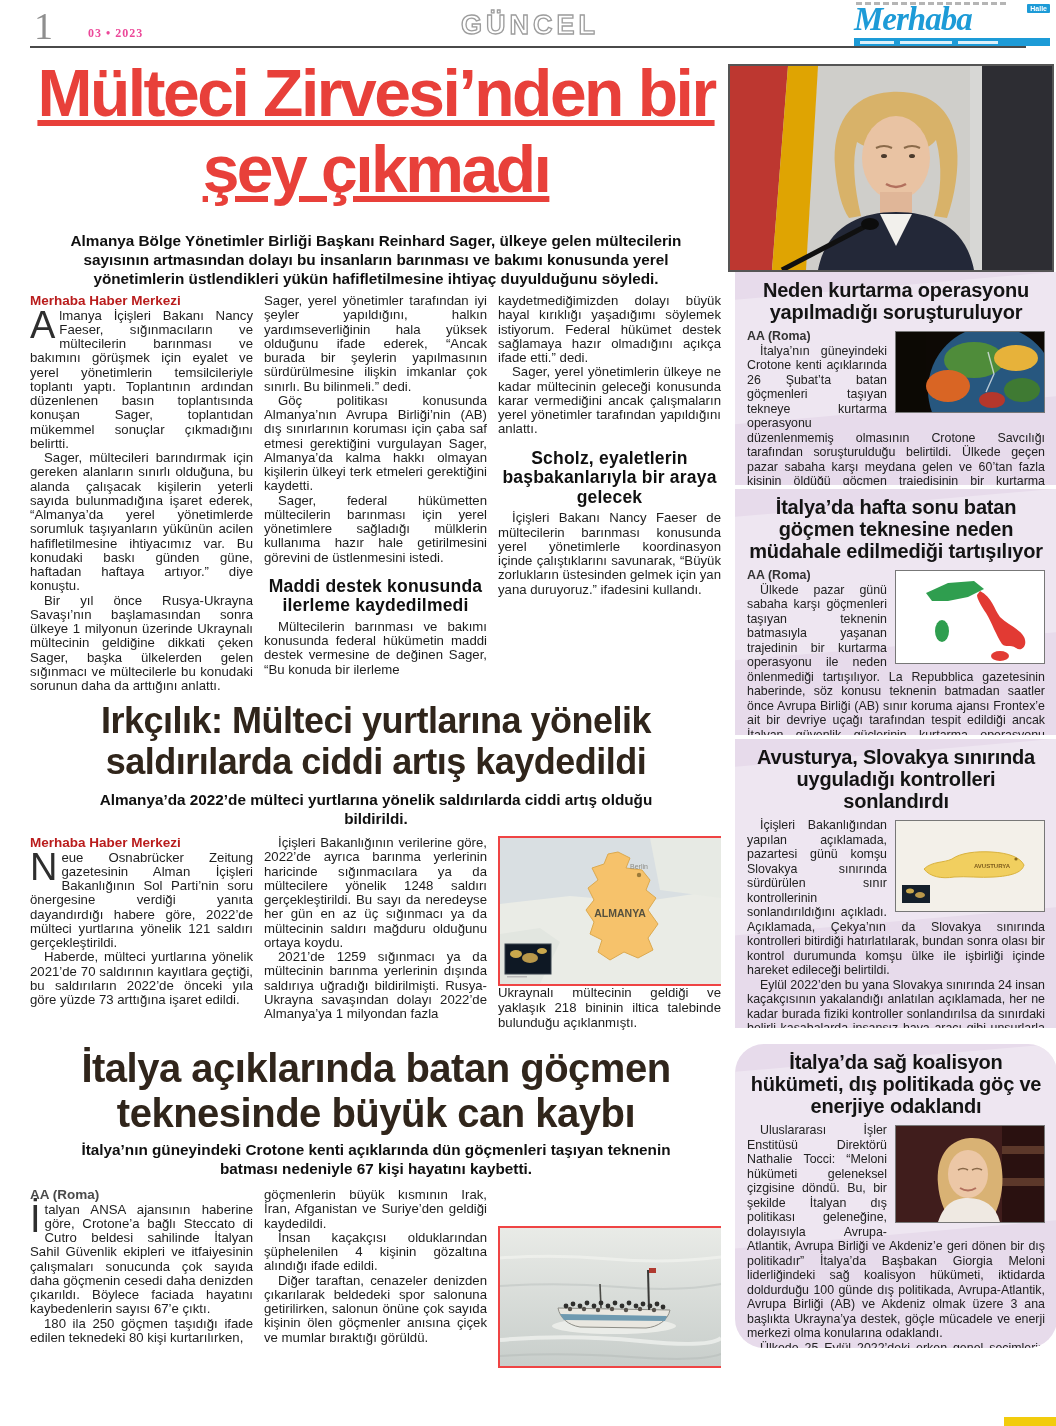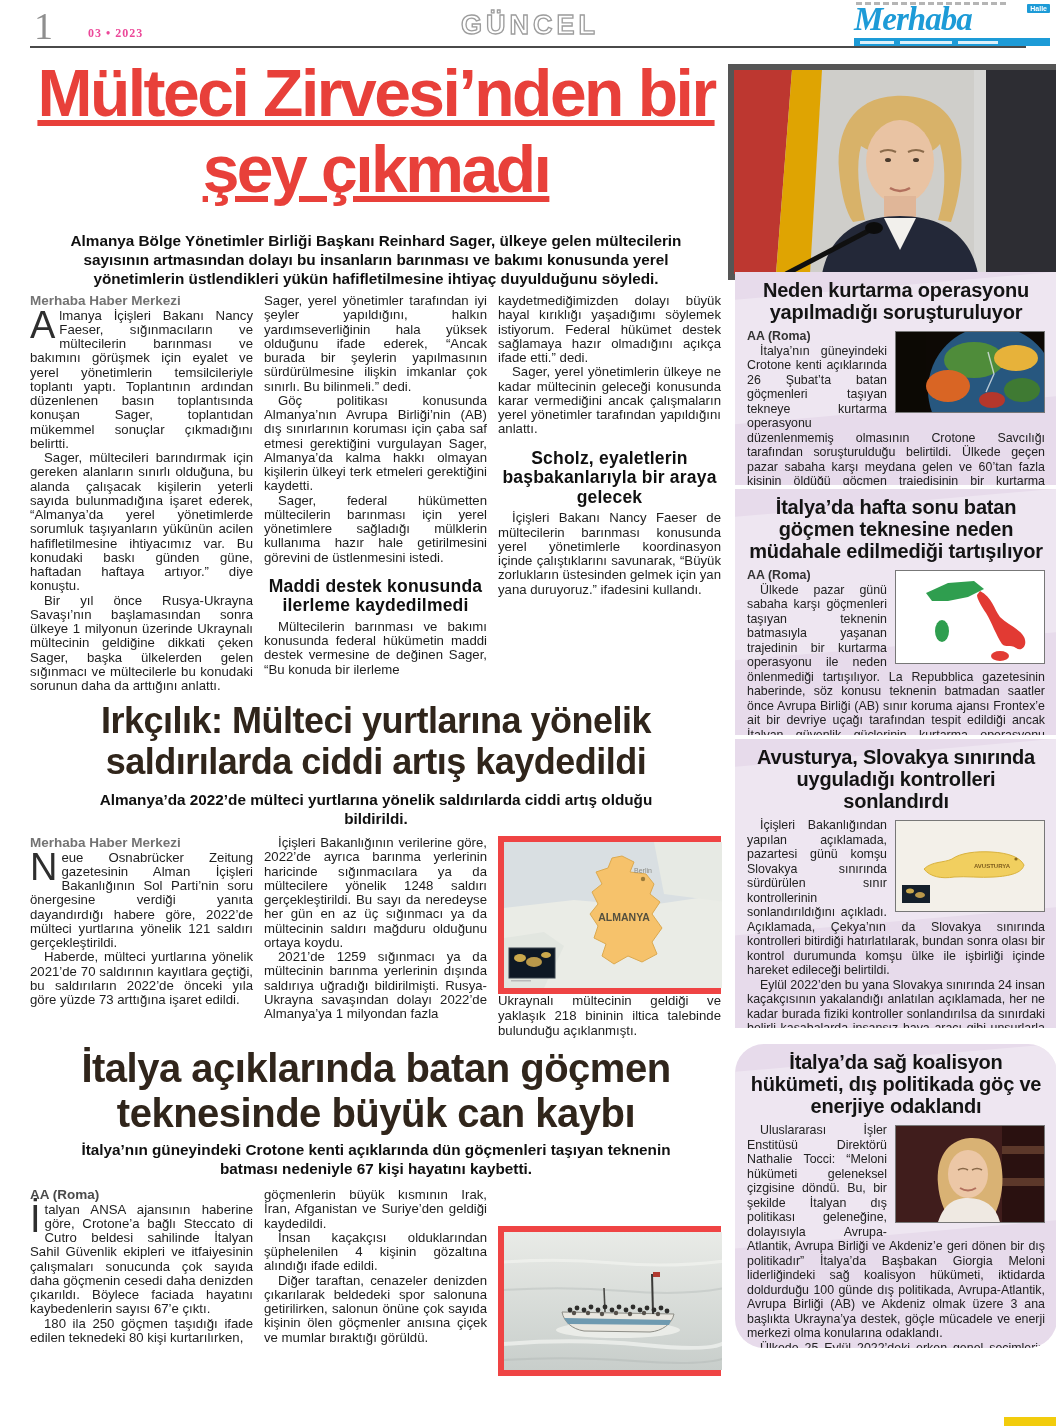--- a/index.html
+++ b/index.html
@@ -24,25 +24,25 @@
 
   
   .hl-red{color:#e8403a;text-decoration:underline;}
   .hl-dark{color:#30251b;}
   .headline{font-weight:800;text-align:center;}
   .deck{font-weight:700;text-align:center;color:#101010;}
   .cols{display:flex;gap:11px;overflow:hidden;}
   .col{width:223px;font-size:13.2px;line-height:1.08;text-align:justify;color:#1d1d1d;}
   .col p{margin:0;}
   .col p.ind{text-indent:14px;}
-  .byline{font-weight:700;color:#737373;font-size:13.5px;margin:0 0 1px 0;}
+  .byline{font-weight:700;color:#b91c1c;font-size:13.5px;margin:0 0 1px 0;}
   .byline.dark{color:#4a4a4a;}
   .drop{float:left;font-size:38px;line-height:30px;font-weight:400;padding:1px 4px 0 0;color:#2e2e2e;}
   .subhead{font-weight:800;text-align:center;font-size:17.5px;line-height:1.12;margin:12px 0 4px 0;color:#101010;letter-spacing:.2px;}
-  .photo-frame{border:6px solid #ef4444;background:#fde047;line-height:0;}
+  .photo-frame{border:2px solid #ef4444;background:#fde047;line-height:0;}
   .caption{font-size:13.2px;line-height:1.12;text-align:justify;margin-top:8px;}
 
   
   .sb-box{left:728px;width:322px;background:#e7dbeb;overflow:hidden;position:absolute;margin-left:7px;}
   .sb-box::before{content:"";position:absolute;left:-40px;right:-40px;top:14px;height:58%;
       background:rgba(255,255,255,.30);transform:rotate(-5deg);}
   .sb-inner{position:relative;padding:7px 12px 10px 12px;}
   .sb-headline{font-size:20px;font-weight:800;line-height:1.1;text-align:center;color:#141414;margin:0 0 6px 0;letter-spacing:-.2px;}
   .sb-body{font-size:12.4px;line-height:1.17;text-align:justify;color:#222;}
   .sb-body p{margin:0;}

